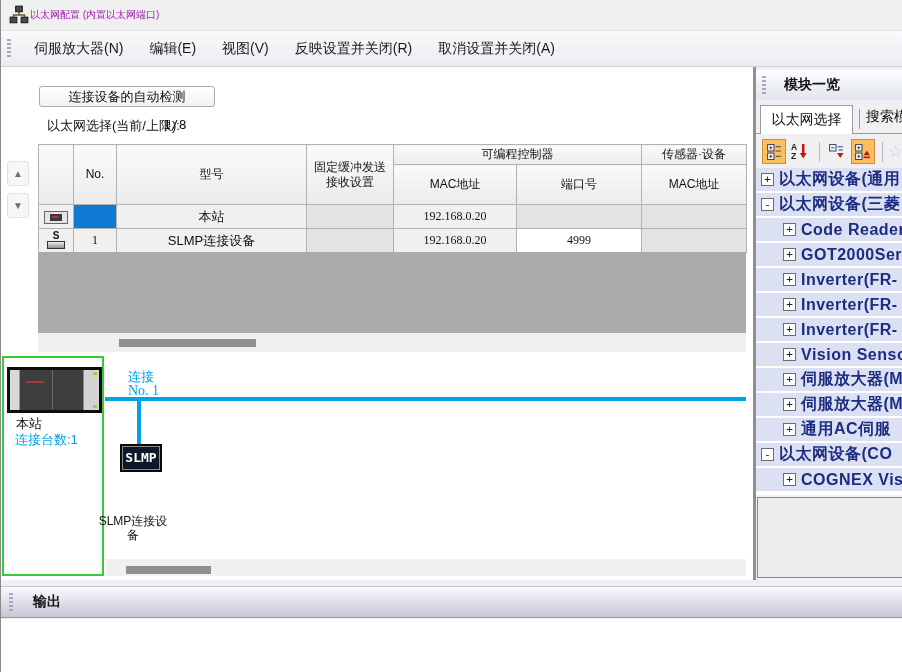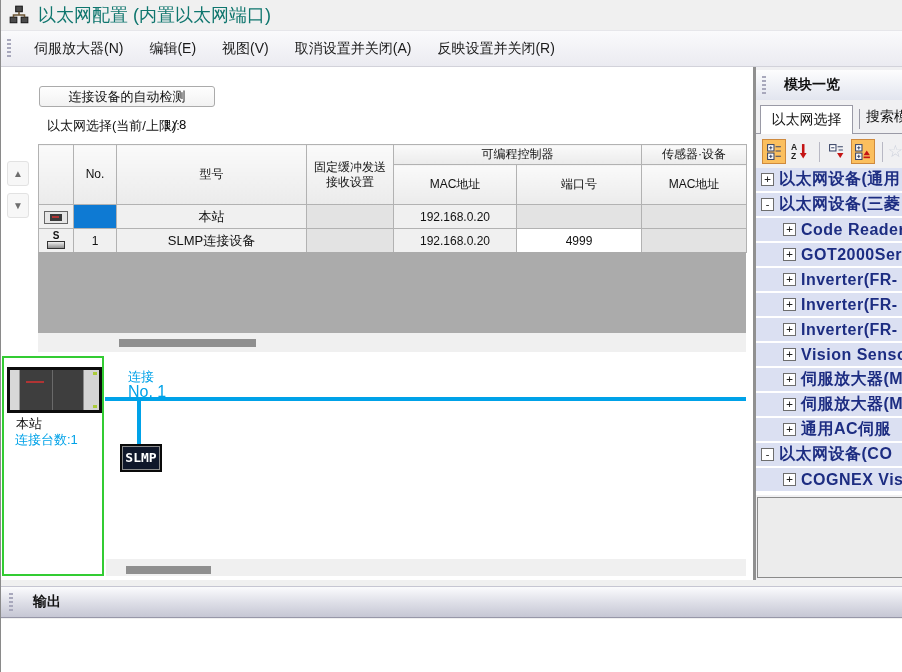--- a/index.html
+++ b/index.html
@@ -3,21 +3,21 @@
 <meta charset="utf-8">
 <style>
   * { margin:0; padding:0; box-sizing:border-box; }
   html,body { width:902px; height:672px; }
   body { font-family:"Liberation Sans","DejaVu Sans",sans-serif; background:#fff; }
   .win { position:relative; width:902px; height:672px; background:#f0f0f0; overflow:hidden; border-left:1px solid #8a8a8a; }
 
   
   .titlebar { position:absolute; left:0; top:0; width:902px; height:30px; background:#f0f0f0; display:flex; align-items:center; }
   .appicon { width:22px; height:22px; margin-left:7px; }
-  .wintitle { margin-left:8px; font-size:18px; color:#0f766e; }
+  .wintitle { font-size:10px; color:#a21caf; }
 
   
   .menubar { position:absolute; left:0; top:30px; width:902px; height:37px; background:linear-gradient(#fafafc,#ebebf1); border-top:1px solid #e6e6ea; border-bottom:1px solid #d2d2da; display:flex; align-items:center; padding-left:6px; }
   .vgrip { width:4px; height:20px; margin-right:10px; background:repeating-linear-gradient(to bottom,#a8a8bc 0 2px,transparent 2px 4px); }
   .mitem { font-size:14px; color:#1a1a1a; padding:4px 13px; white-space:nowrap; }
 
   
   .left { position:absolute; left:0; top:67px; width:752px; height:513px; background:#fff; overflow:hidden; }
   .detectbtn { position:absolute; left:38px; top:19px; width:176px; height:21px; background:linear-gradient(#fefefe,#f2f2f2); border:1px solid #ababab; border-radius:3px; font-size:13px; color:#111; text-align:center; line-height:19px; }
   .cntlabel { position:absolute; left:46px; top:50px; font-size:13px; color:#111; }
@@ -28,21 +28,21 @@
   
   table.dev { position:absolute; left:37px; top:77px; border-collapse:collapse; table-layout:fixed; width:708px; font-size:12px; color:#111; border:1px solid #8a8a8a; }
   table.dev td { border:1px solid #b2b2b2; text-align:center; overflow:hidden; padding:0 2px; }
   table.dev thead td { background:linear-gradient(#fafafa,#ebebeb); line-height:1.25; }
   .r-grp { height:20px; } .r-sub { height:40px; } .r-dat { height:24px; }
   td.cell { background:#f0f0f0; }
   td.dark { background:#e3e3e3; }
   td.white { background:#fff; }
   td.sel { background:#0e7ad3; }
   td.lft { text-align:left; padding-left:6px; font-size:13px; }
-  .monofont { font-family:Liberation Sans, sans-serif; }
+  .monofont { font-family:Liberation Serif, serif; }
   
   .plcic { display:inline-block; width:24px; height:13px; border:1px solid #666; background:#e6e6e6; position:relative; vertical-align:middle; }
   .plcic i { position:absolute; left:5px; top:2px; width:12px; height:7px; background:#3a3a3a; }
   .plcic b { position:absolute; left:7px; top:4px; width:7px; height:2px; background:#b03434; }
   .slmpic { display:inline-block; vertical-align:middle; text-align:center; line-height:8px; }
   .slmpic .s { font-size:10px; font-weight:bold; color:#111; display:block; }
   .slmpic .box { display:block; width:18px; height:8px; margin:1px auto 0; background:linear-gradient(#f0f0f0,#8f8f8f); border:1px solid #333; }
 
   .grayarea { position:absolute; left:37px; top:185px; width:708px; height:81px; background:#ababab; }
   .hscroll1 { position:absolute; left:37px; top:266px; width:708px; height:19px; background:#f0f0f0; }
@@ -54,21 +54,21 @@
   .plc-l { width:10px; background:#d8d8d8; border-right:1px solid #979797; }
   .plc-c { flex:1; background:#3e3e3e; position:relative; border-right:1px solid #8a8a8a; }
   .plc-c .red { position:absolute; left:6px; top:11px; width:18px; height:2px; background:#b03434; }
   .plc-c .div { position:absolute; left:50%; top:0; width:1px; height:100%; background:#6a6a6a; }
   .plc-r { width:15px; background:#d4d4d4; position:relative; }
   .plc-r i { position:absolute; right:2px; width:4px; height:3px; background:#aacb3a; }
   .plc-r i.t { top:2px; } .plc-r i.b { bottom:2px; }
   .hostlbl { position:absolute; left:15px; top:348px; font-size:13px; color:#111; }
   .hostcnt { position:absolute; left:14px; top:364px; font-size:13px; color:#00a2e8; }
   .connlbl { position:absolute; left:127px; top:301px; font-size:13px; color:#00a2e8; }
-  .connno  { position:absolute; left:127px; top:316px; font-size:16px; color:#00a2e8; font-family:Liberation Sans, sans-serif;text-align:right; }
+  .connno  { position:absolute; left:127px; top:316px; font-size:14px; color:#00a2e8; font-family:Liberation Serif, serif;text-align:right; }
   .hline { position:absolute; left:104px; top:330px; width:641px; height:4px; background:#00a2e8; }
   .vline { position:absolute; left:136px; top:334px; width:4px; height:44px; background:#00a2e8; }
   .slmpnode { position:absolute; left:119px; top:377px; width:42px; height:28px; background:#0f172a; border:2px solid #0a0a0a; box-shadow:inset 0 0 0 1px #8c8c8c; color:#fff; font-family:"DejaVu Sans Mono",monospace; font-weight:bold; font-size:13px; text-align:center; line-height:23px; }
   .slmplbl { position:absolute; left:88px; top:447px; width:88px; text-align:center; font-size:12px; color:#111; line-height:14px; }
   .hscroll2 { position:absolute; left:105px; top:492px; width:640px; height:17px; background:#f0f0f0; }
   .hthumb2 { position:absolute; left:20px; top:7px; width:85px; height:8px; background:#8f8f8f; }
 
   
   .vsplit { position:absolute; left:752px; top:67px; width:3px; height:513px; background:#909090; }
 
@@ -114,22 +114,22 @@
       <path d="M10 7v3M5 12v-2h10v2" stroke="#6b5433" fill="none" stroke-width="1.4"></path>
     </svg>
     <span class="wintitle">以太网配置 (内置以太网端口)</span>
   </div>
 
   <div class="menubar">
     <div class="vgrip"></div>
     <span class="mitem">伺服放大器(N)</span>
     <span class="mitem">编辑(E)</span>
     <span class="mitem">视图(V)</span>
+    <span class="mitem">反映设置并关闭(R)</span>
     <span class="mitem">取消设置并关闭(A)</span>
-    <span class="mitem">反映设置并关闭(R)</span>
   </div>
 
   <div class="left">
 
     <div class="detectbtn">连接设备的自动检测</div>
     <span class="cntlabel">以太网选择(当前/上限):</span>
     <span class="cntvalue">1/8</span>
 
     <div class="navbtn up"><span>▲</span></div>
     <div class="navbtn down"><span>▼</span></div>
@@ -204,20 +204,24 @@
           <i class="t"></i>
           <i class="b"></i>
         </div>
     </div>
     <div class="hostlbl">本站</div>
     <div class="hostcnt">连接台数:1</div>
     <div class="connlbl">连接</div>
     <div class="connno">No. 1</div>
 
     <div class="slmpnode">SLMP</div>
+    <div class="slmplbl">
+      <div>SLMP连接设</div>
+      <div>备</div>
+    </div>
 
     <div class="hscroll2">
       <div class="hthumb2"></div>
     </div>
   </div>
 
   <div class="vsplit"></div>
 
   <div class="rpanel">
     <div class="phead">

